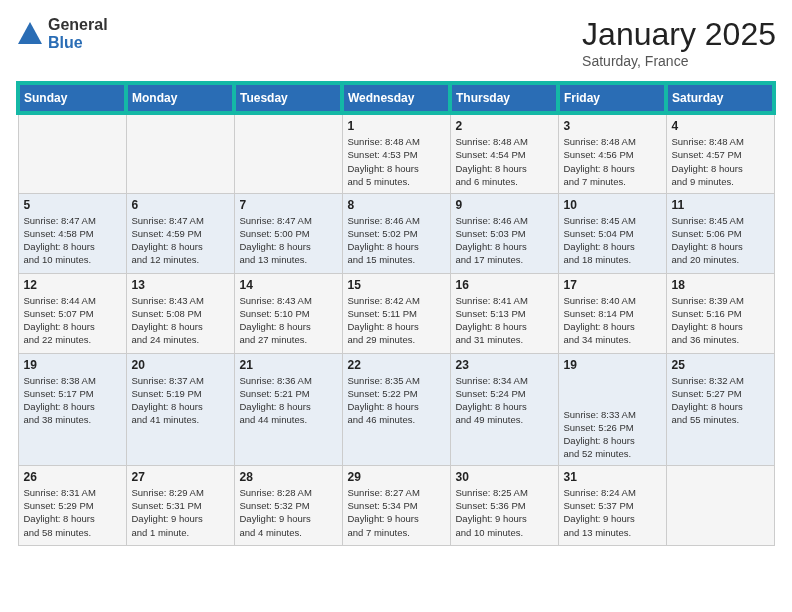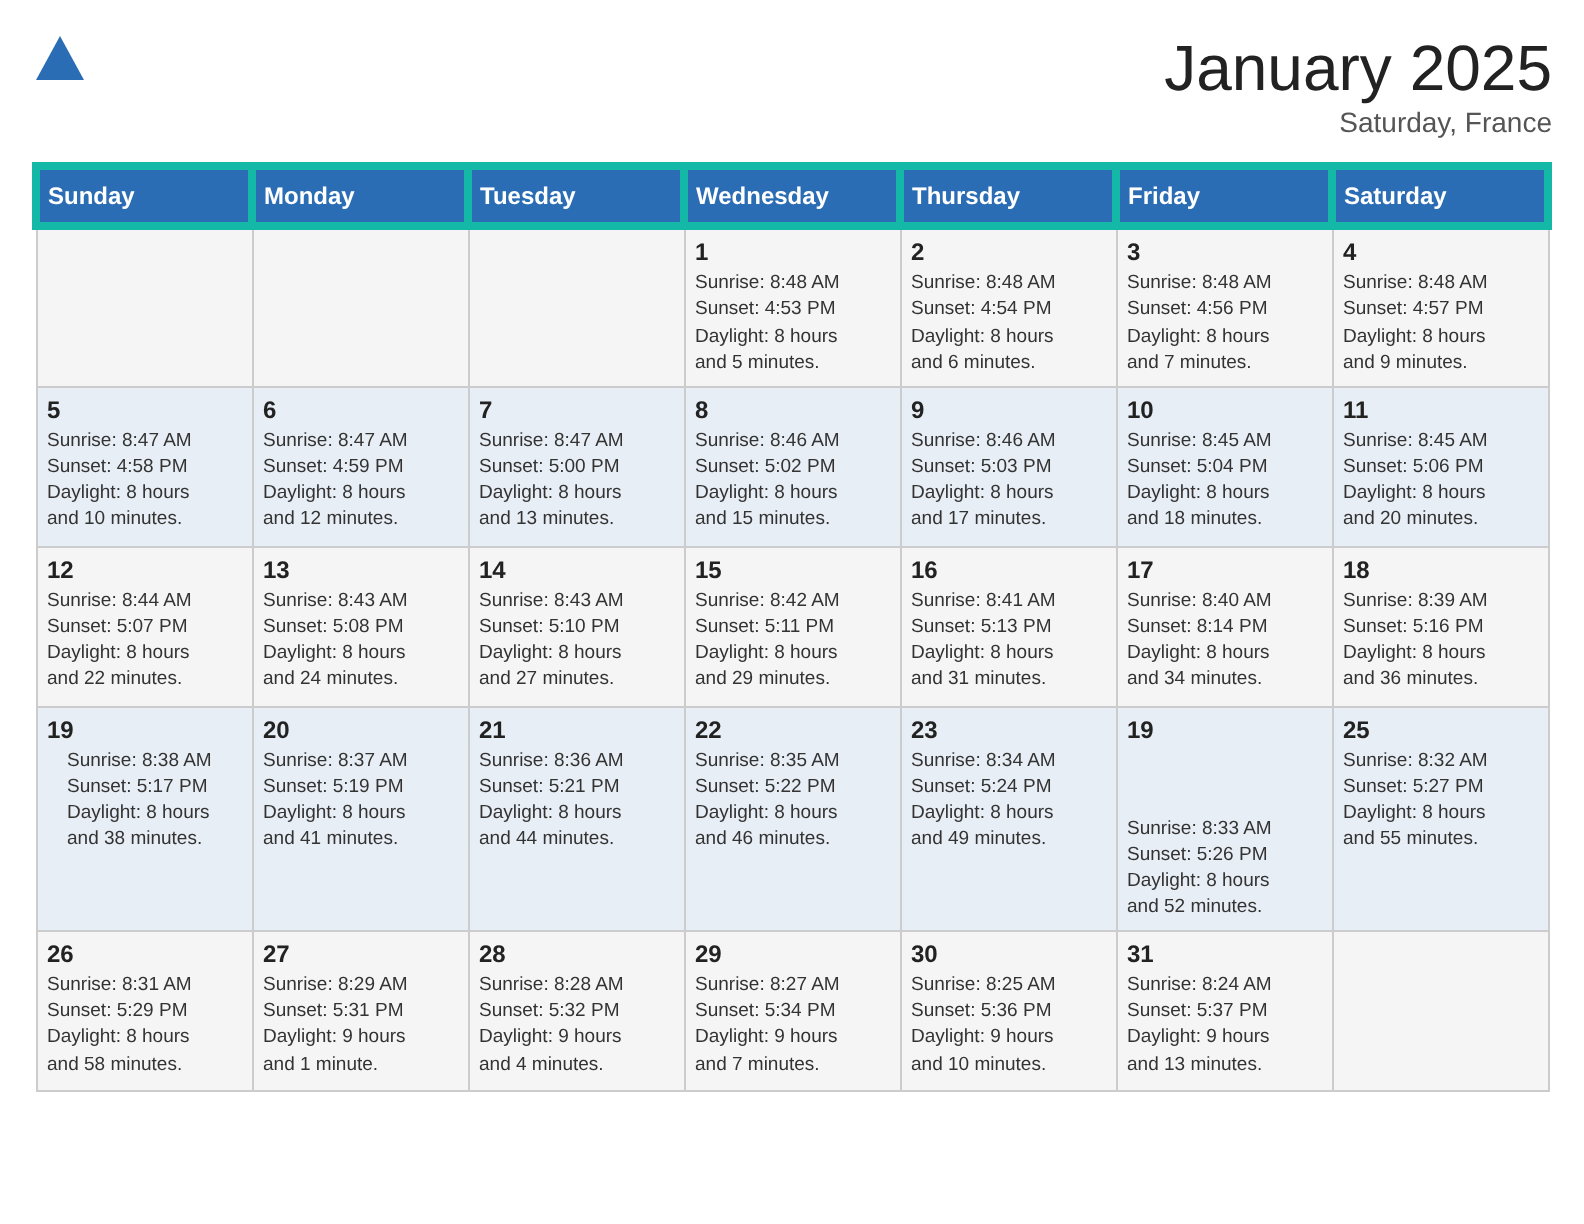--- a/index.html
+++ b/index.html
@@ -24,21 +24,20 @@
     .logo-text {
       display: flex;
       flex-direction: column;
       line-height: 1.1;
     }
     .logo-icon {
       width: 28px;
       height: 28px;
     }
     .title-block {
-      text-align: right;
     }
     .month-title {
       font-size: 32px;
       font-weight: 300;
       color: #222;
     }
     .location {
       font-size: 14px;
       color: #555;
     }
@@ -87,20 +86,24 @@
     }
   </style>
 </head>
 <body>
 
 <div class="header">
   <div class="logo">
     <svg class="logo-icon" viewBox="0 0 28 28" xmlns="http://www.w3.org/2000/svg">
       <polygon points="14,2 26,24 2,24" fill="#2a6db5"></polygon>
     </svg>
+    <div class="logo-text">
+      <span style="font-size:16px;font-weight:bold;color:#333;">General</span>
+      <span style="font-size:16px;font-weight:bold;color:#2a6db5;">Blue</span>
+    </div>
   </div>
   <div class="title-block">
     <div class="month-title">January 2025</div>
     <div class="location">Saturday, France</div>
   </div>
 </div>
 
 <table>
   <thead>
     <tr>
@@ -245,21 +248,21 @@
           <span class="day-number">18</span>
           <div class="cell-info" style="white-space: pre-line;">Sunrise: 8:39 AM
 Sunset: 5:16 PM
 Daylight: 8 hours
 and 36 minutes.</div>
         </td>
       </tr>
       <tr>
         <td>
           <span class="day-number">19</span>
-          <div class="cell-info" style="white-space: pre-line; margin-left: 10px;">Sunrise: 8:38 AM
+          <div class="cell-info" style="white-space: pre-line;">Sunrise: 8:38 AM
 Sunset: 5:17 PM
 Daylight: 8 hours
 and 38 minutes.</div>
         </td>
         <td>
           <span class="day-number">20</span>
           <div class="cell-info" style="white-space: pre-line;">Sunrise: 8:37 AM
 Sunset: 5:19 PM
 Daylight: 8 hours
 and 41 minutes.</div>

